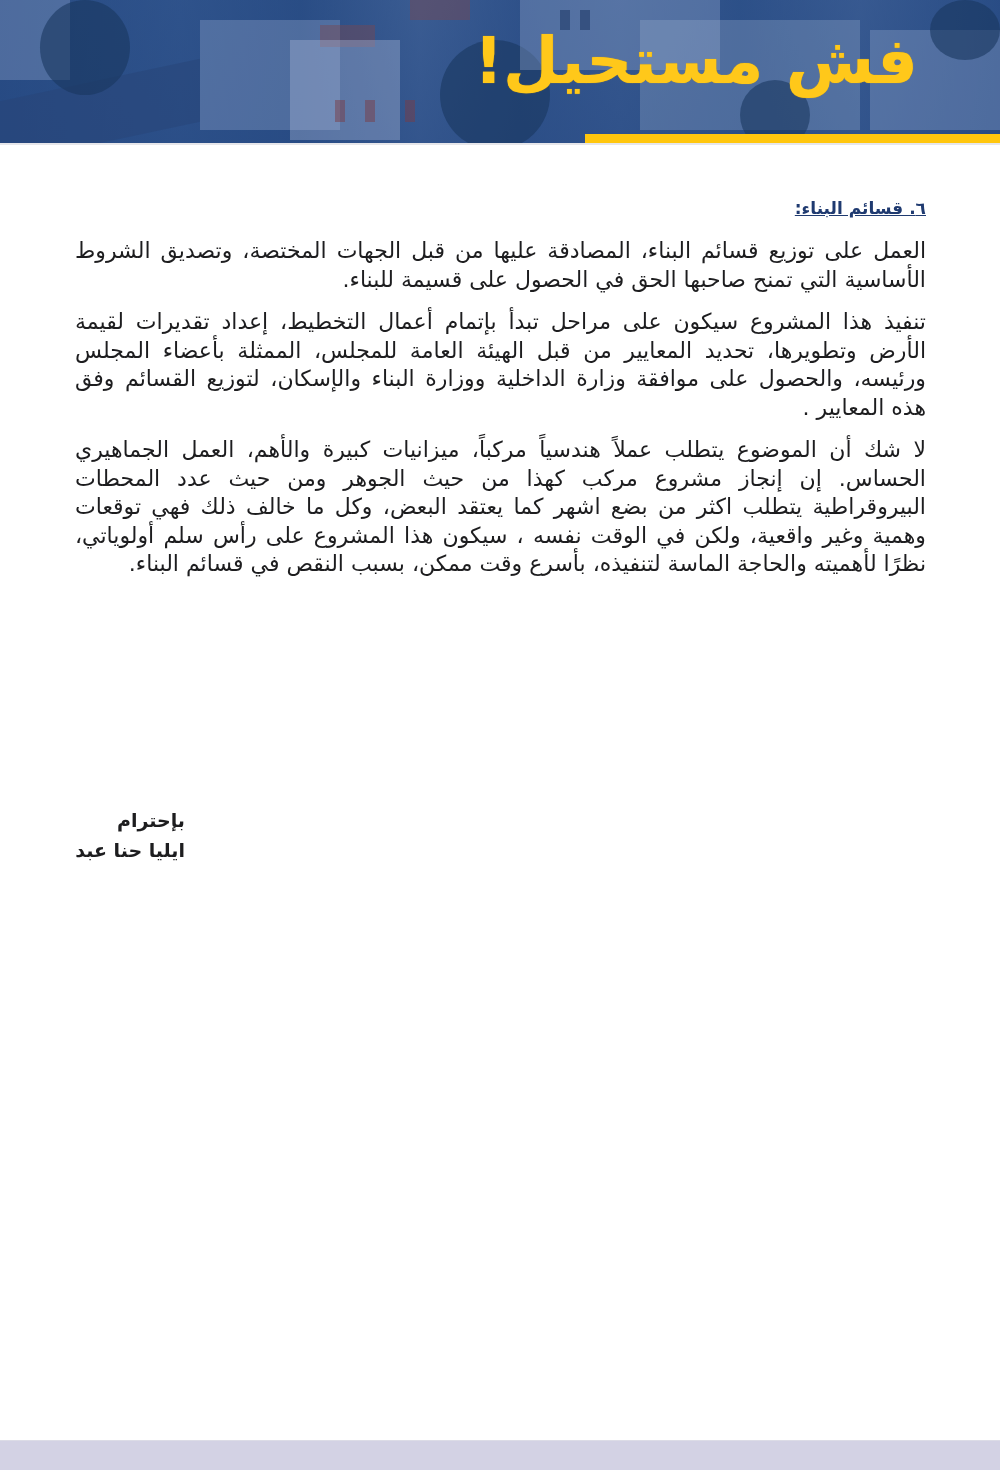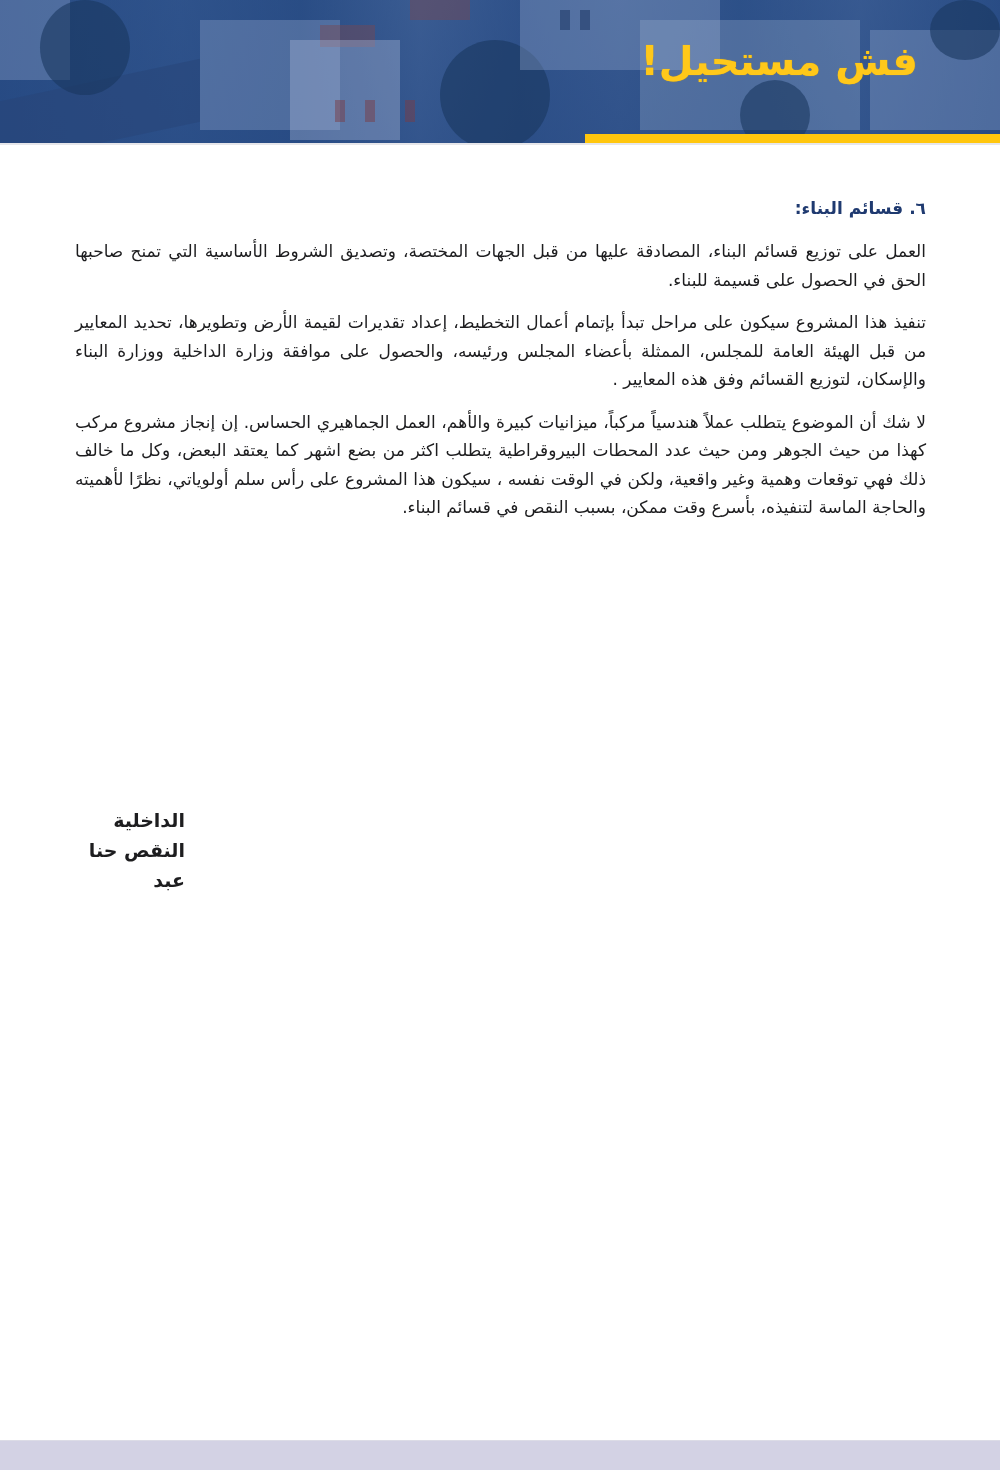--- a/index.html
+++ b/index.html
@@ -13,45 +13,45 @@
         linear-gradient(180deg, rgba(37,72,130,0.55) 0%, rgba(37,72,130,0.7) 100%),
         linear-gradient(90deg, #2b4f86 0%, #3a5f96 18%, #2f5389 30%, #5474a6 42%, #3b5d93 52%, #4a6a9e 62%, #365a90 74%, #4d6ea2 86%, #2e5289 100%);
     }
     .bldg { position: absolute; background: rgba(150,170,205,0.35); }
     .roof { position: absolute; background: rgba(120,70,80,0.45); }
     .tree { position: absolute; border-radius: 50%; background: rgba(25,55,95,0.6); }
     .win { position: absolute; background: rgba(30,55,100,0.55); }
 
     .header-title {
       position: absolute; right: 82px; top: 26px;
-      color: #ffc81a; font-weight: bold; font-size: 40px; line-height: 70px;
+      color: #ffc81a; font-weight: bold; font-size: 64px; line-height: 70px;
       direction: rtl; letter-spacing: -1px;
       font-family: "DejaVu Sans", sans-serif;
       text-shadow: 0 0 1px #e0a800;
     }
     .yellow-bar {
       position: absolute; left: 585px; top: 134px; width: 415px; height: 9px;
       background: #ffc60d;
     }
     .header-shadow {
       position: absolute; left: 0; top: 143px; width: 1000px; height: 2px;
       background: #e6e6ea;
     }
 
     .content {
       position: absolute; left: 75px; top: 196px; width: 851px;
       direction: rtl; text-align: justify;
       color: #1d1d1f;
     }
     .section-heading {
       color: #1f3a70; font-weight: bold; font-size: 17px; line-height: 24px;
-      margin-bottom: 17px; padding-right: 0;
+      margin-bottom: 17px; padding-right: 0; text-decoration: underline;
     }
     .para {
-      font-size: 17px; line-height: 28.5px; margin-bottom: 14px;
+      font-size: 22px; line-height: 28.5px; margin-bottom: 14px;
       font-family: "DejaVu Sans", sans-serif; letter-spacing: -0.2px;
     }
 
     .signature {
       position: absolute; left: 75px; top: 805px; width: 110px;
       direction: rtl; text-align: right;
       color: #1d1d1f; font-weight: bold; font-size: 19px; line-height: 30px;
     }
 
     .bottom-band {
@@ -89,17 +89,17 @@
 <div class="header-shadow"></div>
 
 <div class="content">
   <div class="section-heading">٦. قسائم البناء:</div>
   <p class="para">العمل على توزيع قسائم البناء، المصادقة عليها من قبل الجهات المختصة، وتصديق الشروط الأساسية التي تمنح صاحبها الحق في الحصول على قسيمة للبناء.</p>
   <p class="para">تنفيذ هذا المشروع سيكون على مراحل تبدأ بإتمام أعمال التخطيط، إعداد تقديرات لقيمة الأرض وتطويرها، تحديد المعايير من قبل الهيئة العامة للمجلس، الممثلة بأعضاء المجلس ورئيسه، والحصول على موافقة وزارة الداخلية ووزارة البناء والإسكان، لتوزيع القسائم وفق هذه المعايير .</p>
   <p class="para">لا شك أن الموضوع يتطلب عملاً هندسياً مركباً، ميزانيات كبيرة والأهم، العمل الجماهيري الحساس. إن إنجاز مشروع مركب كهذا من حيث الجوهر ومن حيث عدد المحطات البيروقراطية يتطلب اكثر من بضع اشهر كما يعتقد البعض، وكل ما خالف ذلك فهي توقعات وهمية وغير واقعية، ولكن في الوقت نفسه ، سيكون هذا المشروع على رأس سلم أولوياتي، نظرًا لأهميته والحاجة الماسة لتنفيذه، بأسرع وقت ممكن، بسبب النقص في قسائم البناء.</p>
 </div>
 
 <div class="signature">
-  <div>الداخلية</div>
-  <div>النقص حنا عبد</div>
+  <div>بإحترام</div>
+  <div>ايليا حنا عبد</div>
 </div>
 
 <div class="bottom-band"></div>
 
 </body></html>

